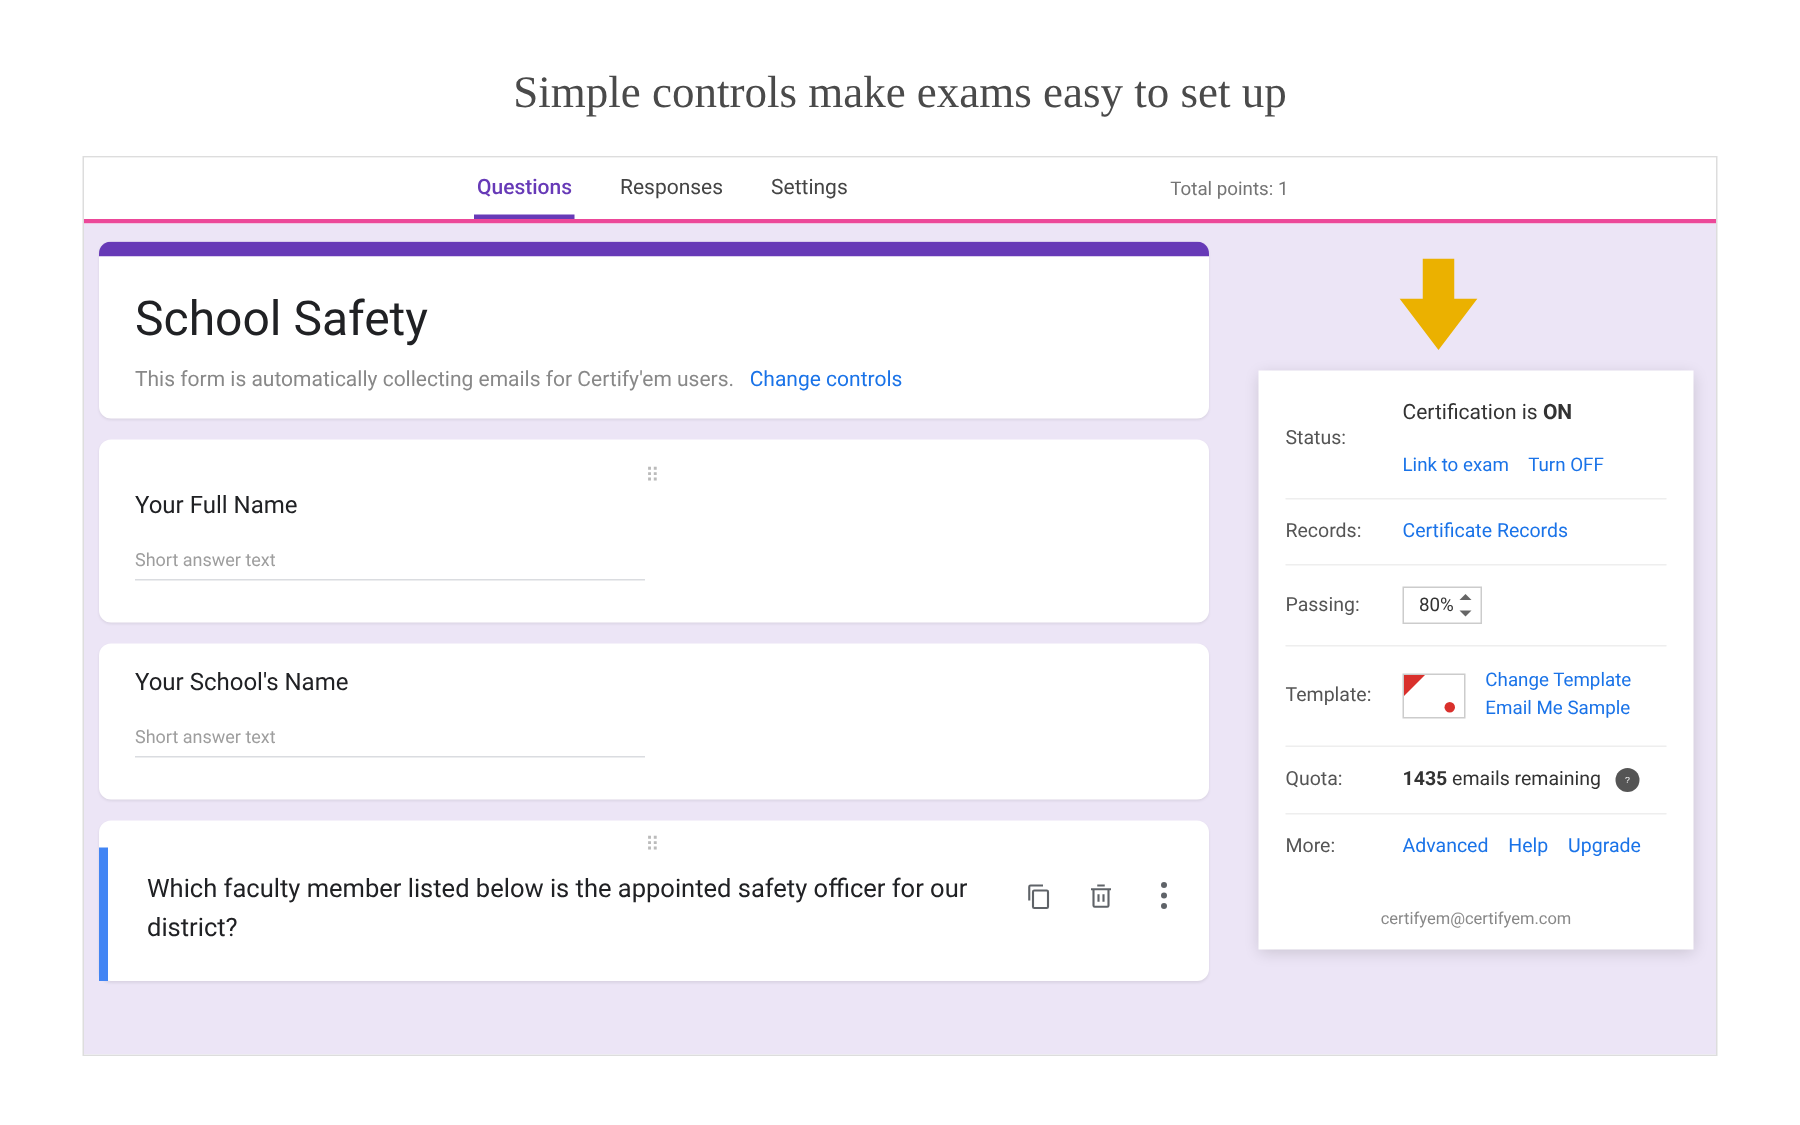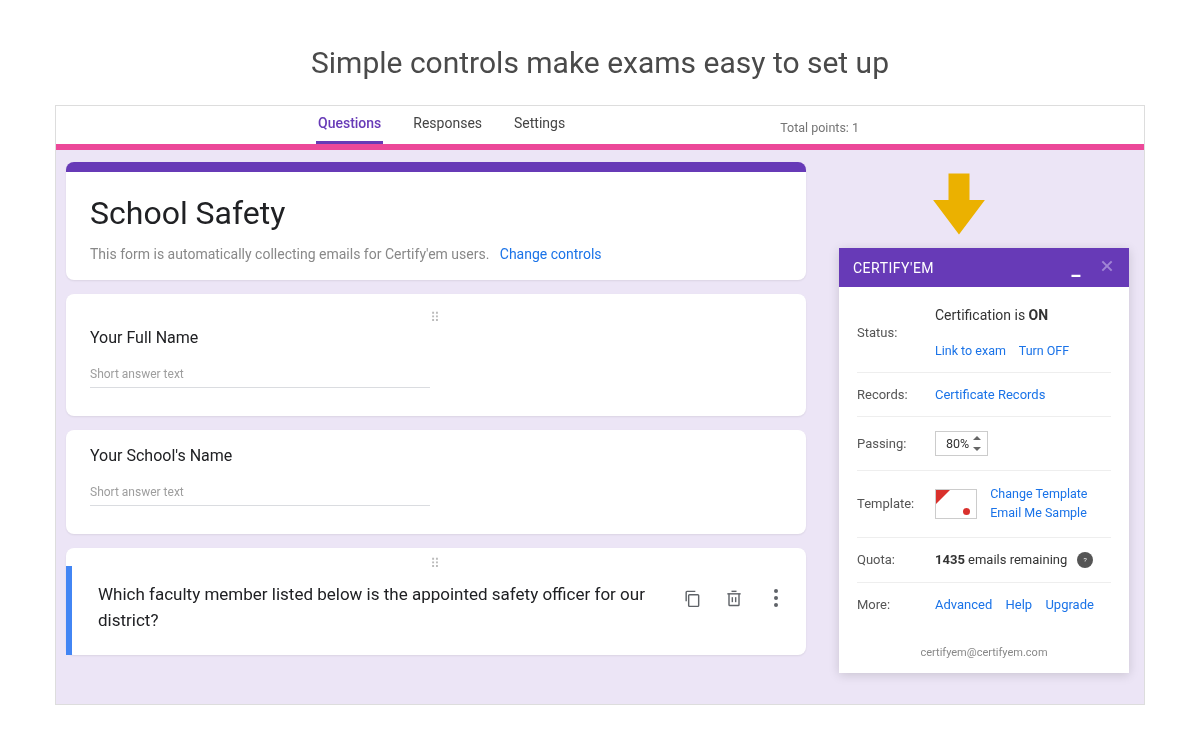--- a/index.html
+++ b/index.html
@@ -9,34 +9,35 @@
     width: 1200px;
     height: 750px;
     overflow: hidden;
   }
   .page-heading {
     text-align: center;
     font-size: 30px;
     font-weight: 400;
     color: #4a4a4a;
     padding: 45px 0 25px;
+    font-family: Liberation Serif, serif;
   }
   .app-frame {
     margin: 0 55px;
     border: 1px solid #ddd;
     background: #fff;
     height: 600px;
     position: relative;
     overflow: hidden;
   }
   .tab-bar {
     display: flex;
     align-items: flex-end;
     height: 44px;
-    border-bottom: 6px solid #ec4899;
+    border-bottom: 3px solid #ec4899;
     position: relative;
     background:#fff;
   }
   .tabs {
     display: flex;
     gap: 28px;
     margin-left: 260px;
   }
   .tab {
     font-size: 14px;
@@ -304,32 +305,20 @@
 
     </div>
 
     <div class="big-arrow">
       <svg viewBox="0 0 100 100">
           <path fill="#ebb100" d="M35 5 h30 v38 h22 L50 92 13 43 h22 z"></path>
         </svg>
     </div>
 
     <div class="sidepanel">
-      <div class="sp-header">
-        <span>CERTIFY'EM</span>
-        <div class="controls">
-          <span class="min">_</span>
-          <span class="close">
-            <svg viewBox="0 0 24 24">
-                <path d="M5 5 L19 19"></path>
-                <path d="M19 5 L5 19"></path>
-              </svg>
-          </span>
-        </div>
-      </div>
       <div class="sp-body">
 
         <div class="sp-row">
           <div class="sp-label">Status:</div>
           <div class="sp-content">
             <div class="cert-on">
               <span>Certification is </span><b>ON</b>
             </div>
             <div class="sublinks">
               <span class="blue">Link to exam</span><span class="sep"></span>

